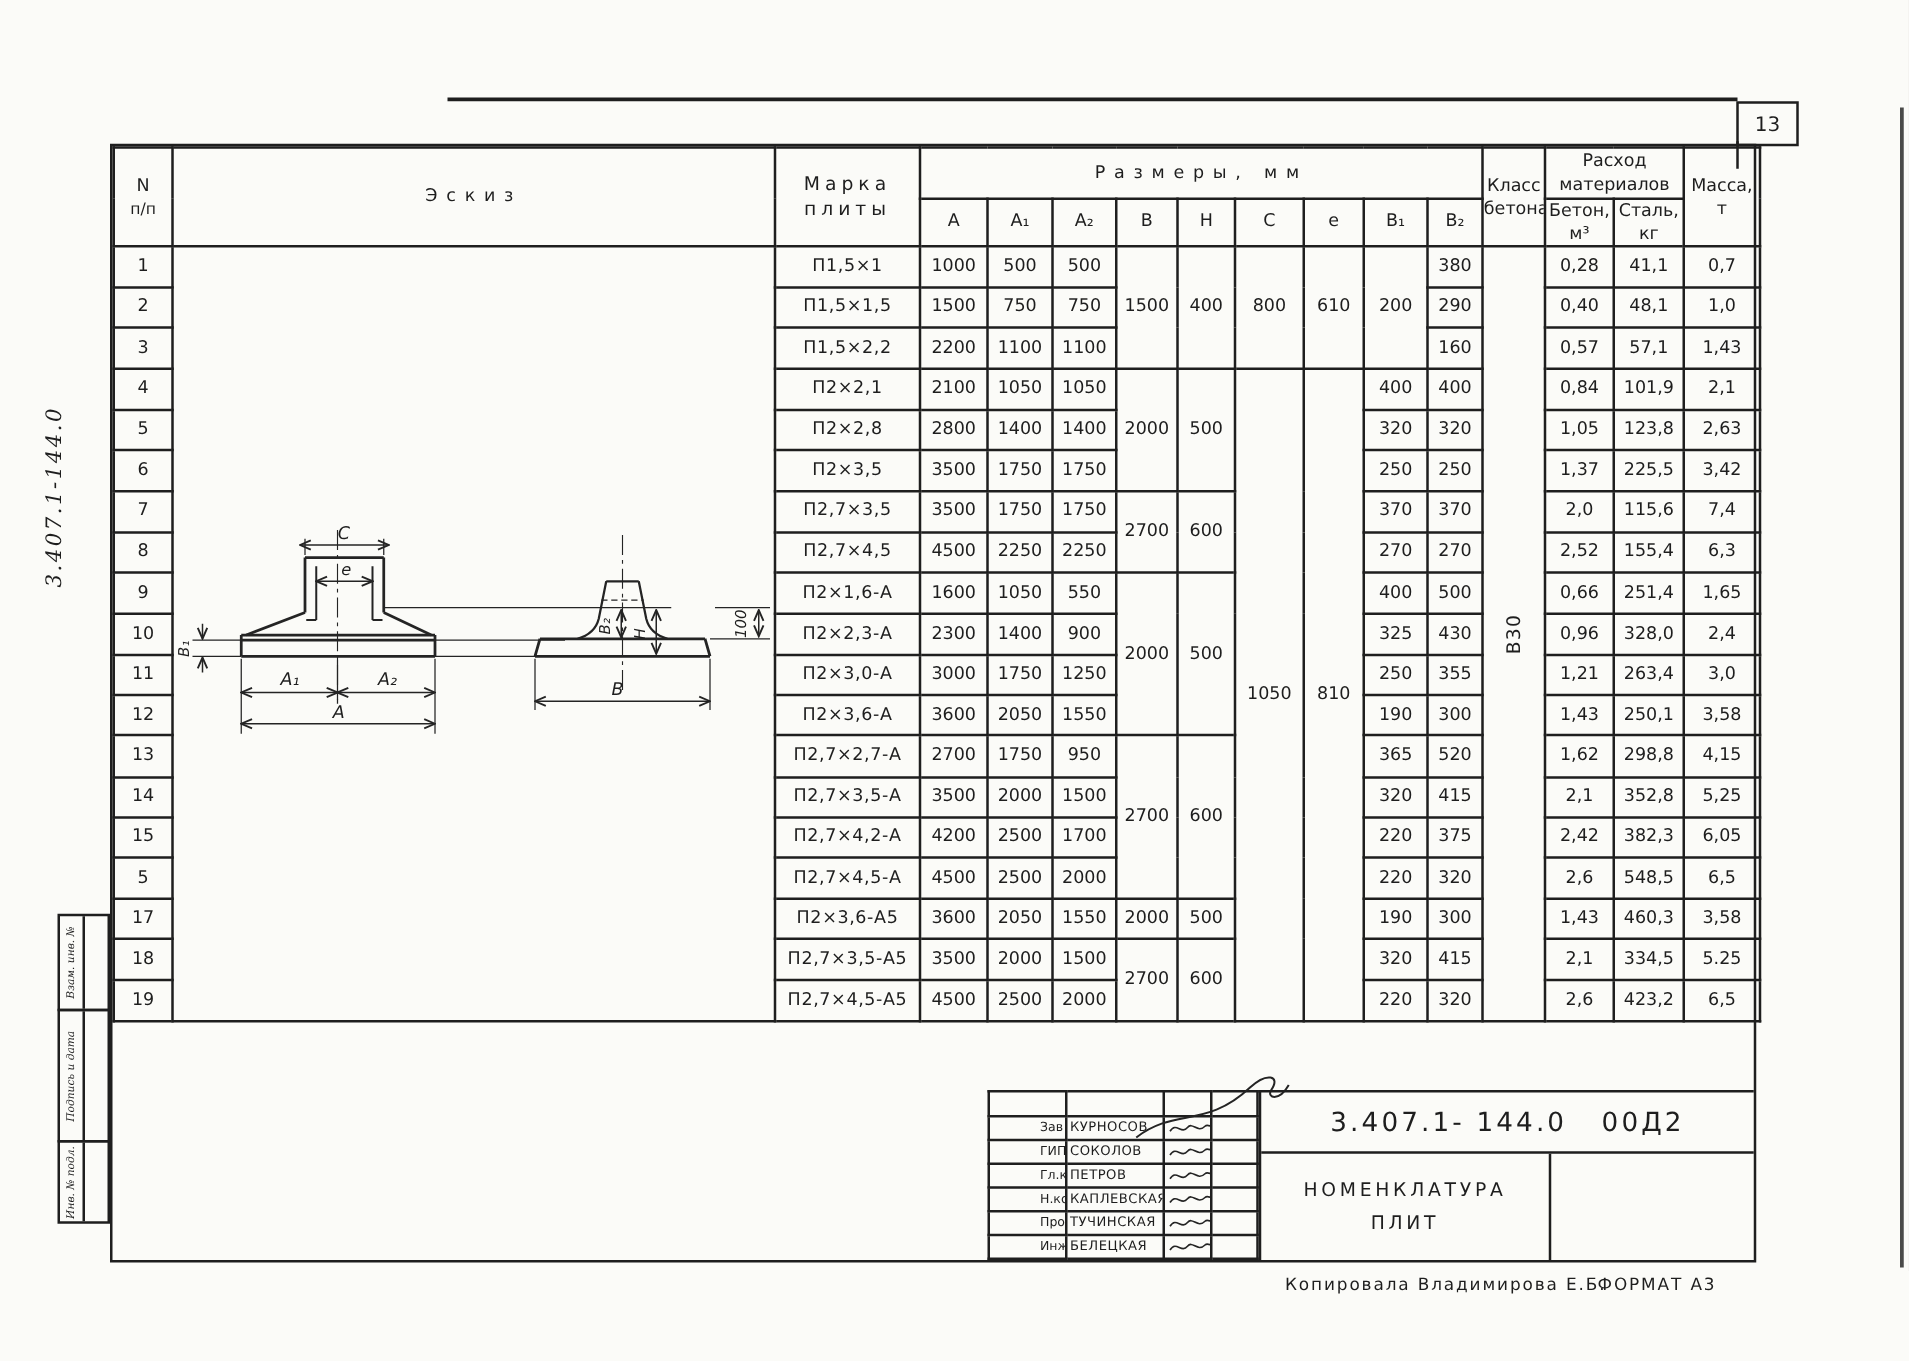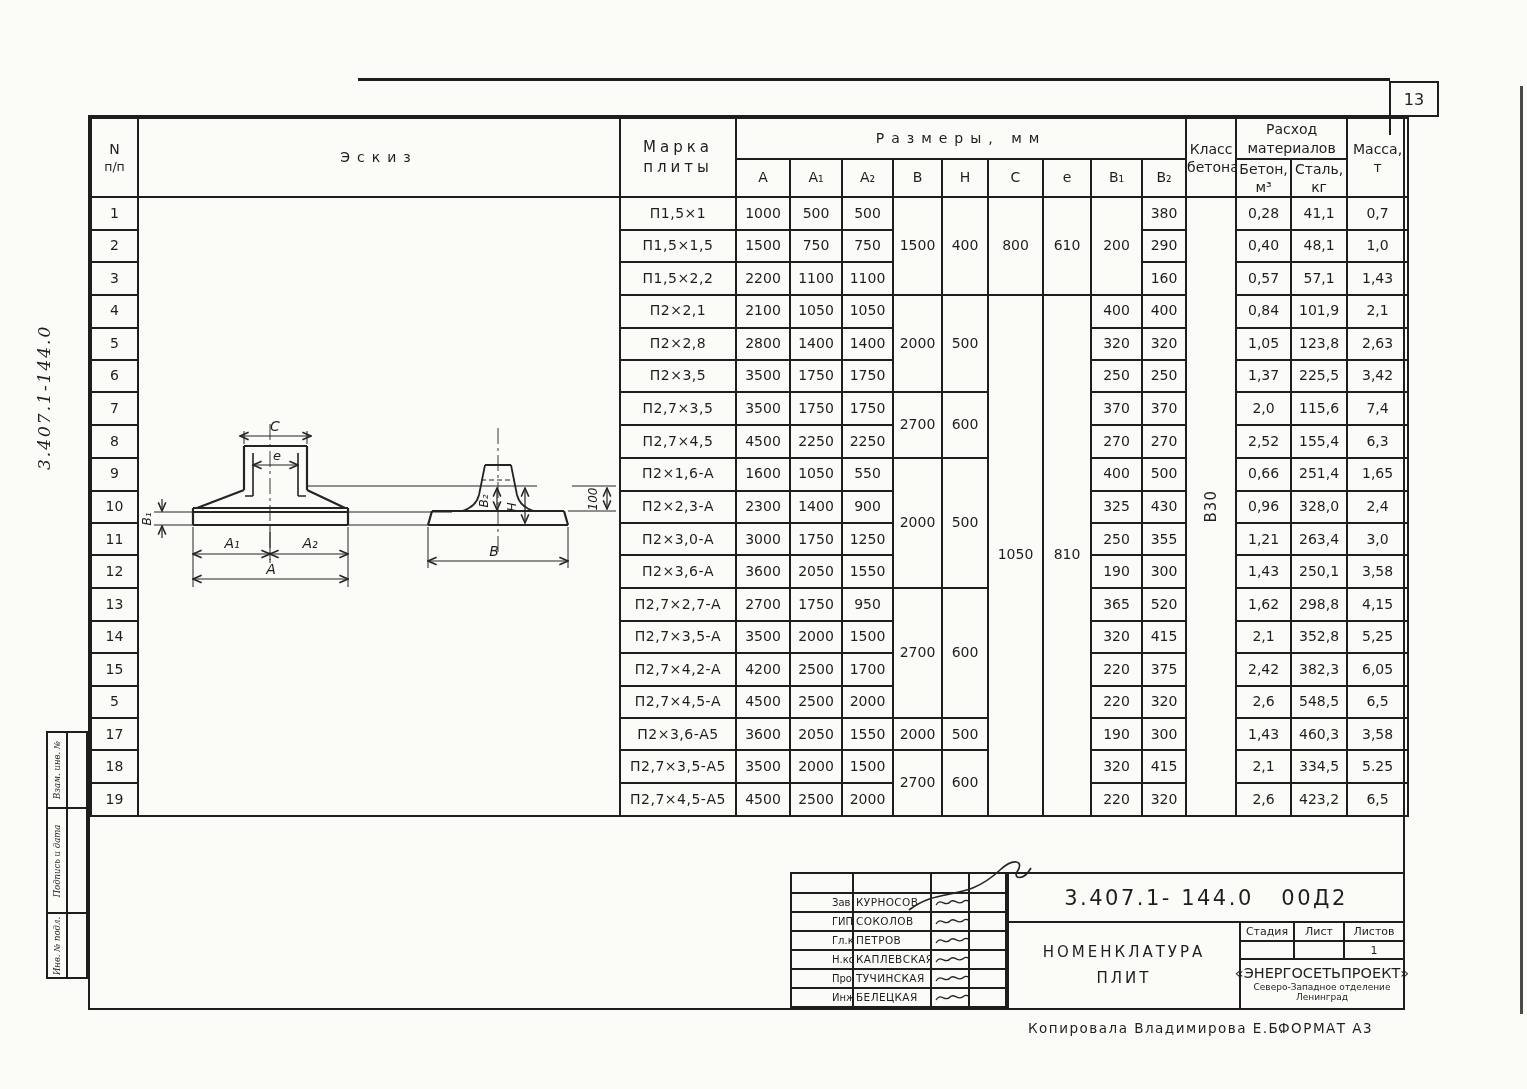--- a/index.html
+++ b/index.html
@@ -560,36 +560,19 @@
       </svg>
     </div>
 
     <div class="stamp">
       <div class="doc-row">3.407.1- 144.0   00Д2</div>
       <div class="stamp-lower">
         <div class="name-cell">
           <span>Номенклатура</span>
           <span>плит</span>
         </div>
-        <div class="right-col">
-          <div class="slr">
-            <div>Стадия</div>
-            <div>Лист</div>
-            <div>Листов</div>
-          </div>
-          <div class="slv">
-            <div></div>
-            <div></div>
-            <div>1</div>
-          </div>
-          <div class="org">
-            <span class="o1">«ЭНЕРГОСЕТЬПРОЕКТ»</span>
-            <span class="o2">Северо-Западное отделение</span>
-            <span class="o3">Ленинград</span>
-          </div>
-        </div>
       </div>
     </div>
   </div>
 
   <div class="copier">Копировала Владимирова Е.Б.</div>
   <div class="format">ФОРМАТ А3</div>
 </div>
 
 </body></html>

